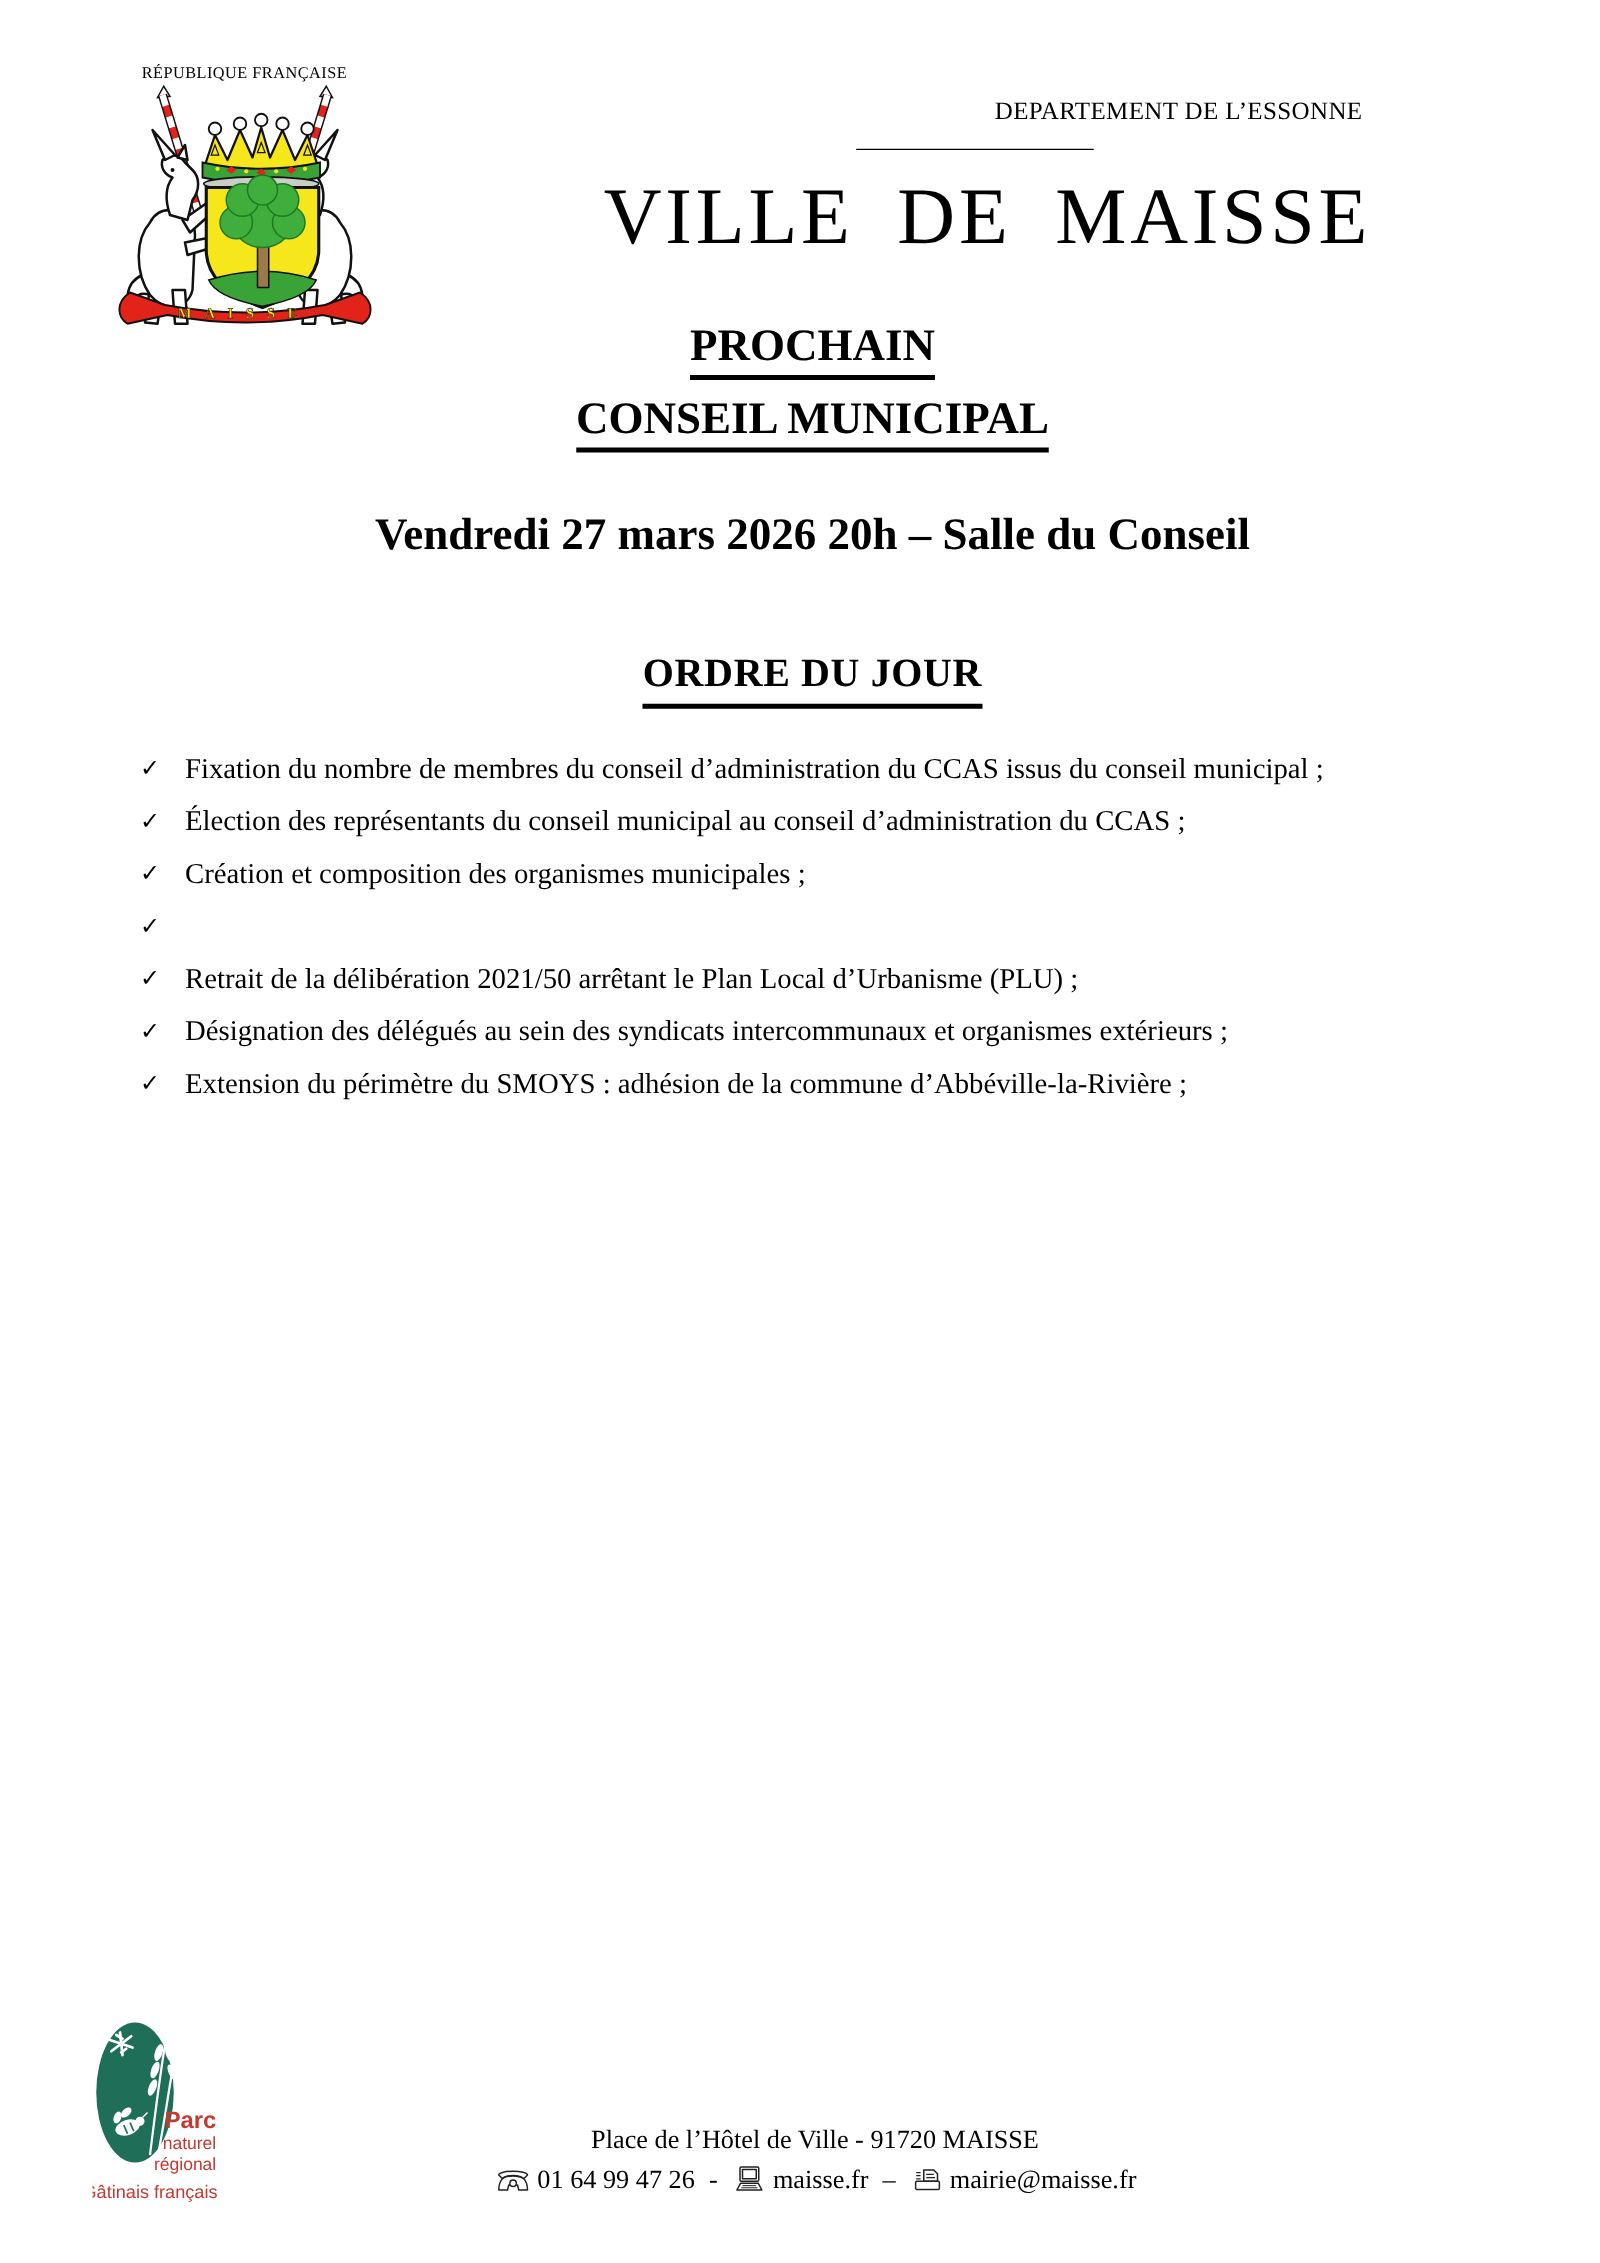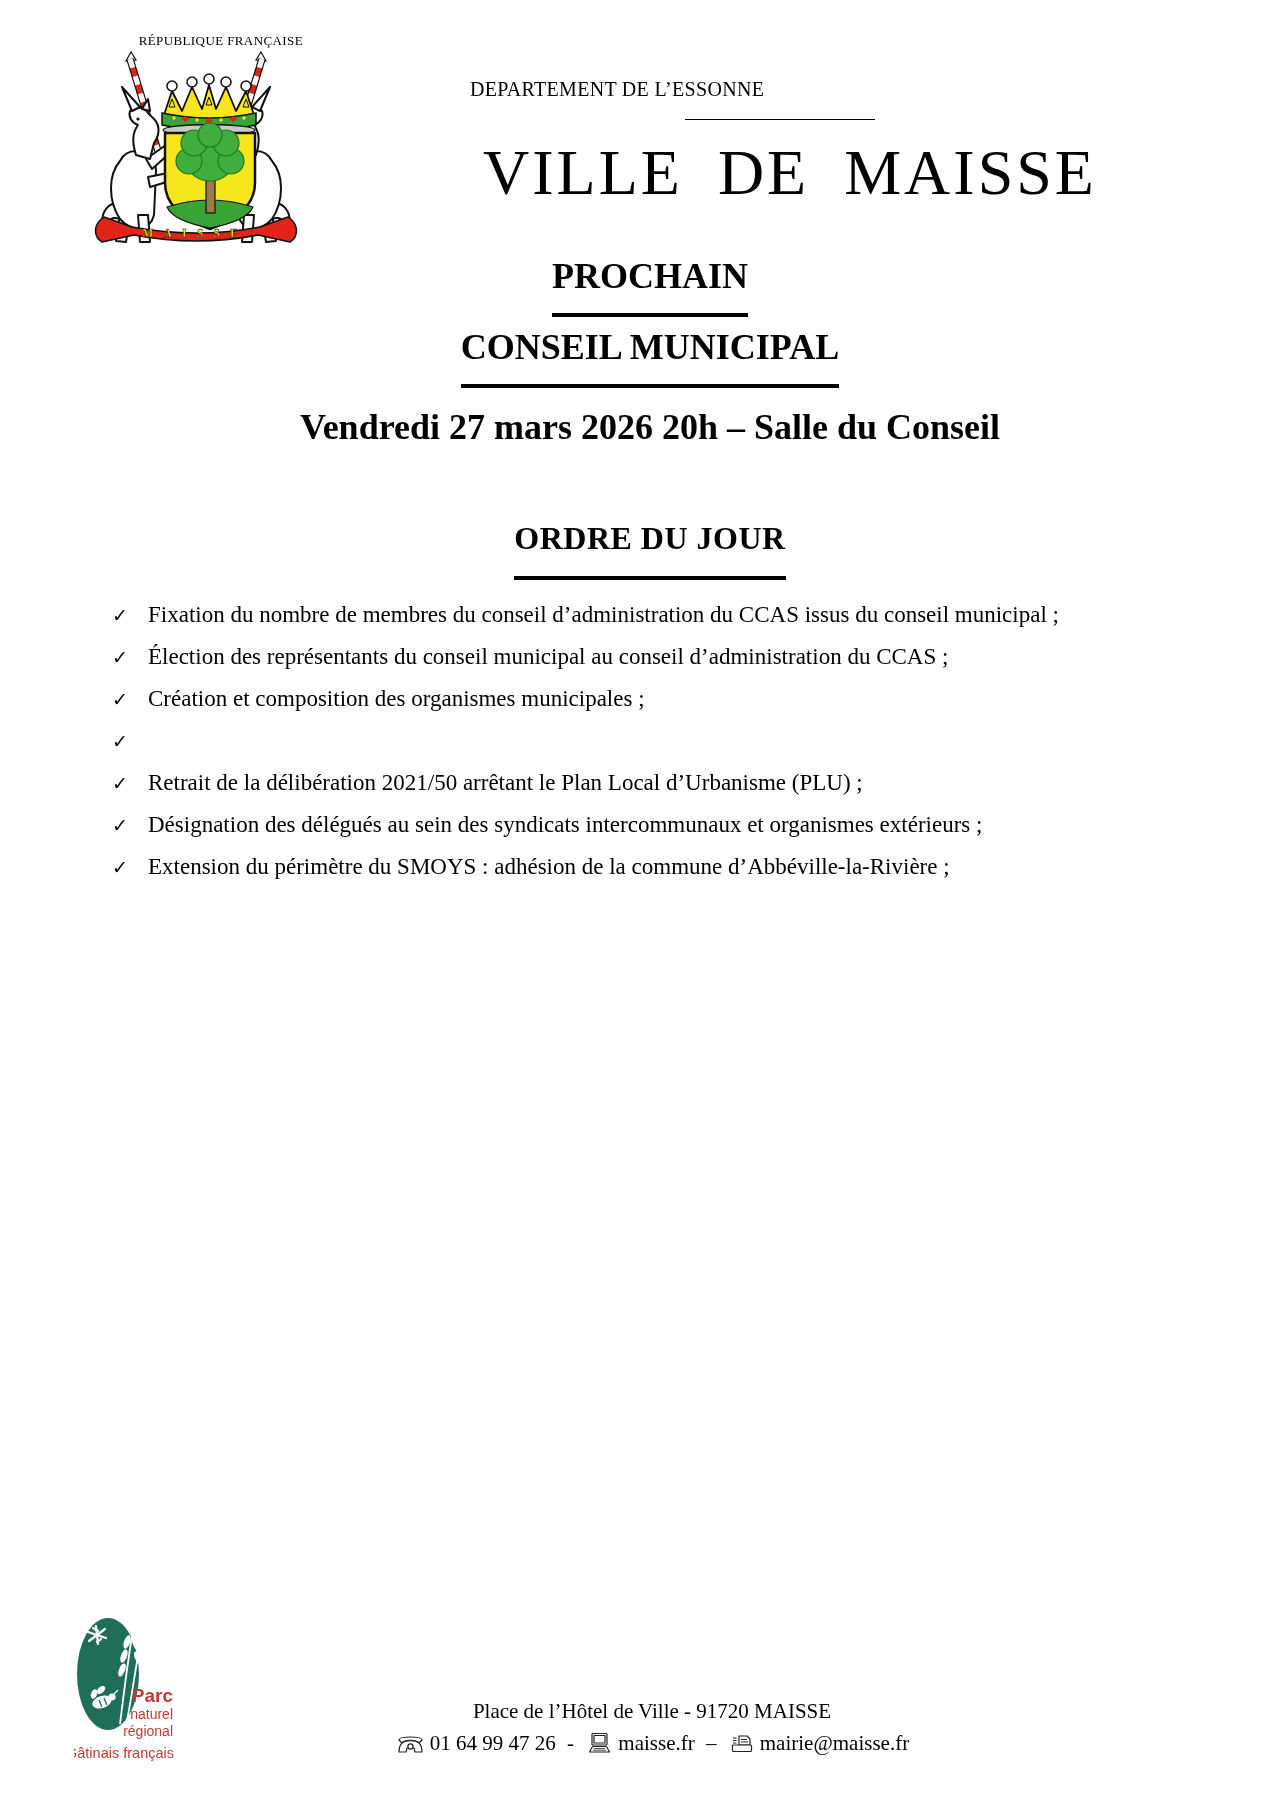--- a/index.html
+++ b/index.html
@@ -8,39 +8,39 @@
     position: relative;
     width: 1280px;
     height: 1810px;
     background: #ffffff;
     font-family: "Liberation Serif", serif;
     color: #000;
     overflow: hidden;
   }
 
   
-  .arms-block { position: absolute; left: 88px; top: 33px; width: 215px; text-align: right; }
+  .arms-block { position: absolute; left: 88px; top: 50px; width: 215px; text-align: center; }
   .republique { font-size: 13px; letter-spacing: 0.4px; white-space: nowrap; }
   .arms-block svg { display: block; margin: 2px auto 0; }
 
   
-  .dept-block { position: absolute; left: 470px; top: 78px; width: 620px; text-align: left; }
+  .dept-block { position: absolute; left: 470px; top: 78px; width: 620px; text-align: right; }
   .dept-title { font-size: 20px; letter-spacing: 0.3px; }
   .dept-rule { width: 190px; border-bottom: 1.5px solid #000; margin: 18px auto 0; height: 0; }
   .ville-title {
     position: absolute; left: 470px; top: 138px; width: 640px;
     font-size: 64px; font-weight: normal; text-align: center;
     letter-spacing: 3px; word-spacing: 16px; line-height: 1.1; white-space: nowrap;
   }
 
   
   .subtitle-block { position: absolute; left: 10px; top: 258px; width: 1280px; text-align: center; }
   .subtitle-line { font-size: 36px; font-weight: bold; line-height: 1.0; }
   .subtitle-line + .subtitle-line { margin-top: 12px; }
-  .u-thick { display: inline-block; border-bottom: 4px solid #000; padding-bottom: 19px; }
+  .u-thick { display: inline-block; border-bottom: 4px solid #000; padding-bottom: 6px; }
 
   .date-line {
     position: absolute; left: 10px; top: 406px; width: 1280px;
     font-size: 36px; font-weight: bold; text-align: center; white-space: nowrap;
   }
 
   .agenda-title-wrap { position: absolute; left: 10px; top: 520px; width: 1280px; text-align: center; }
   .agenda-title { font-size: 32px; font-weight: bold; letter-spacing: 0.5px; }
 
   

